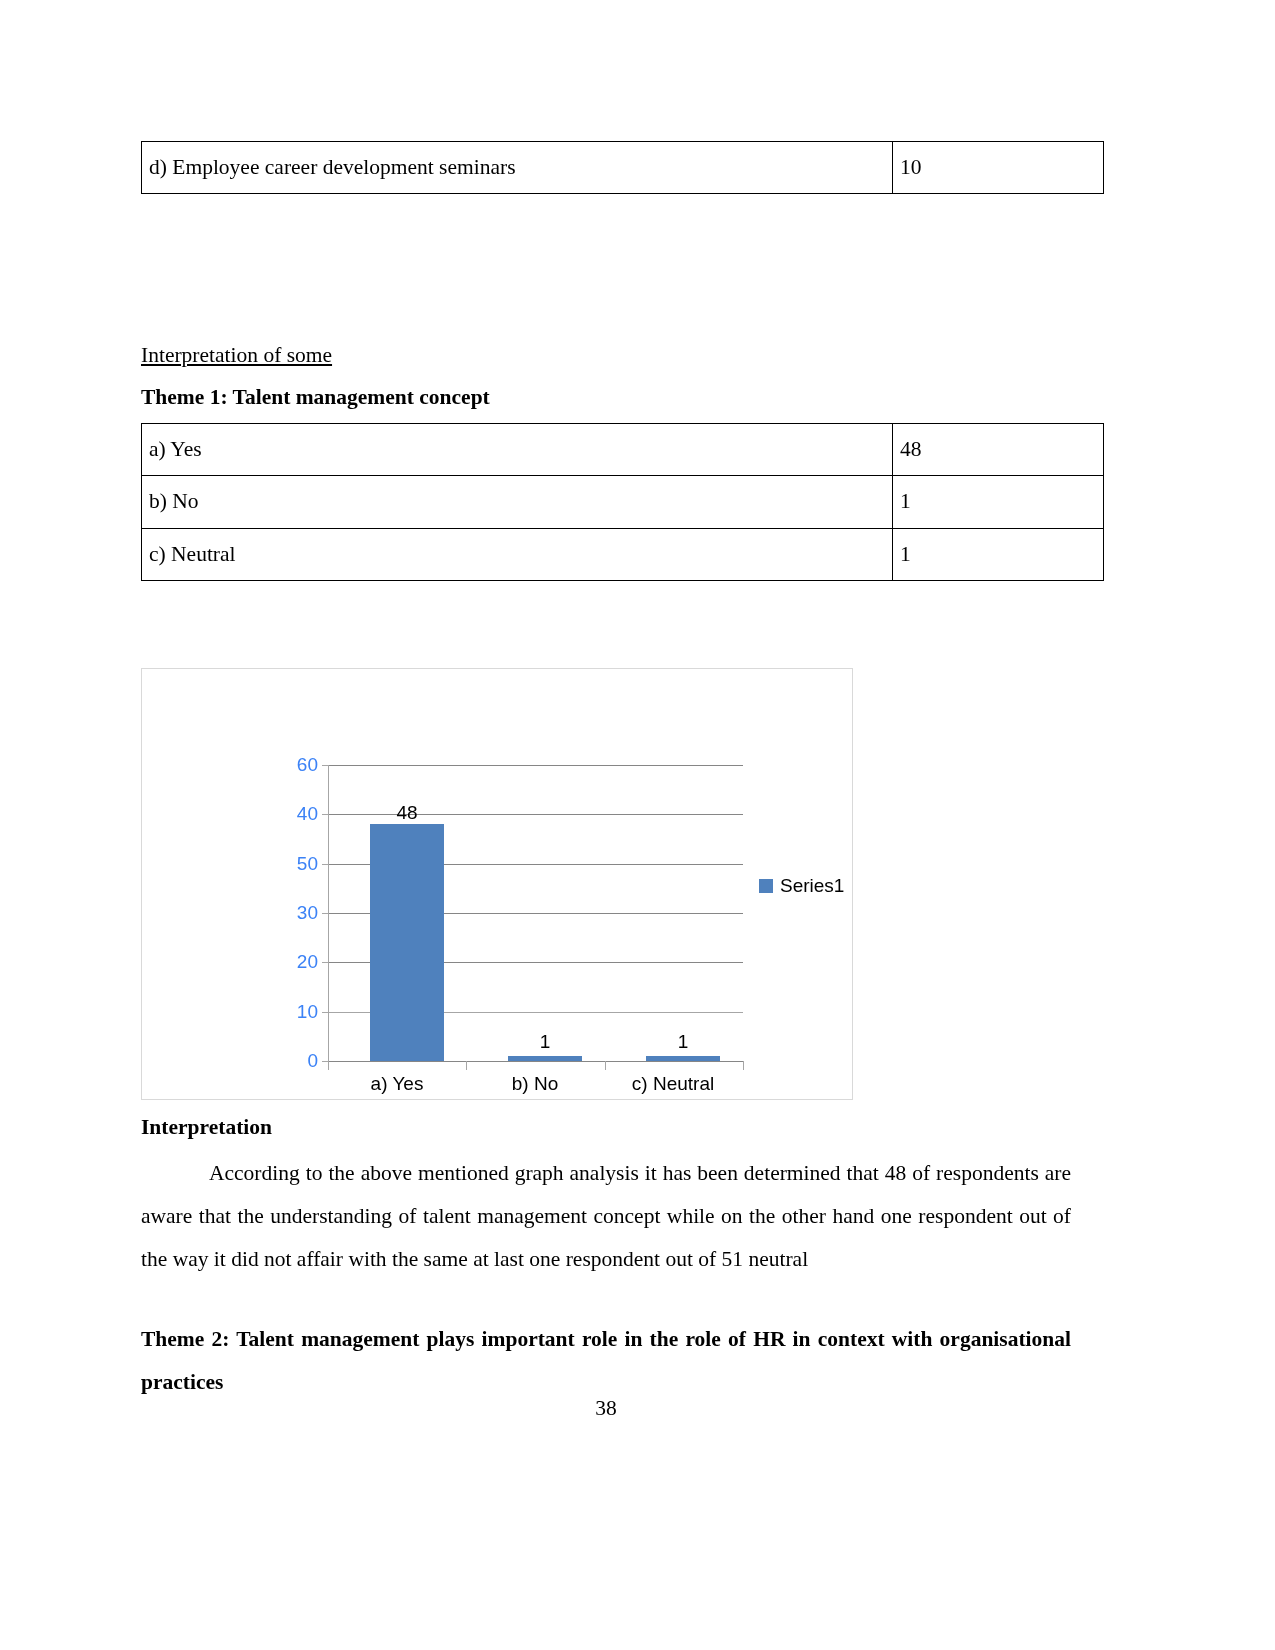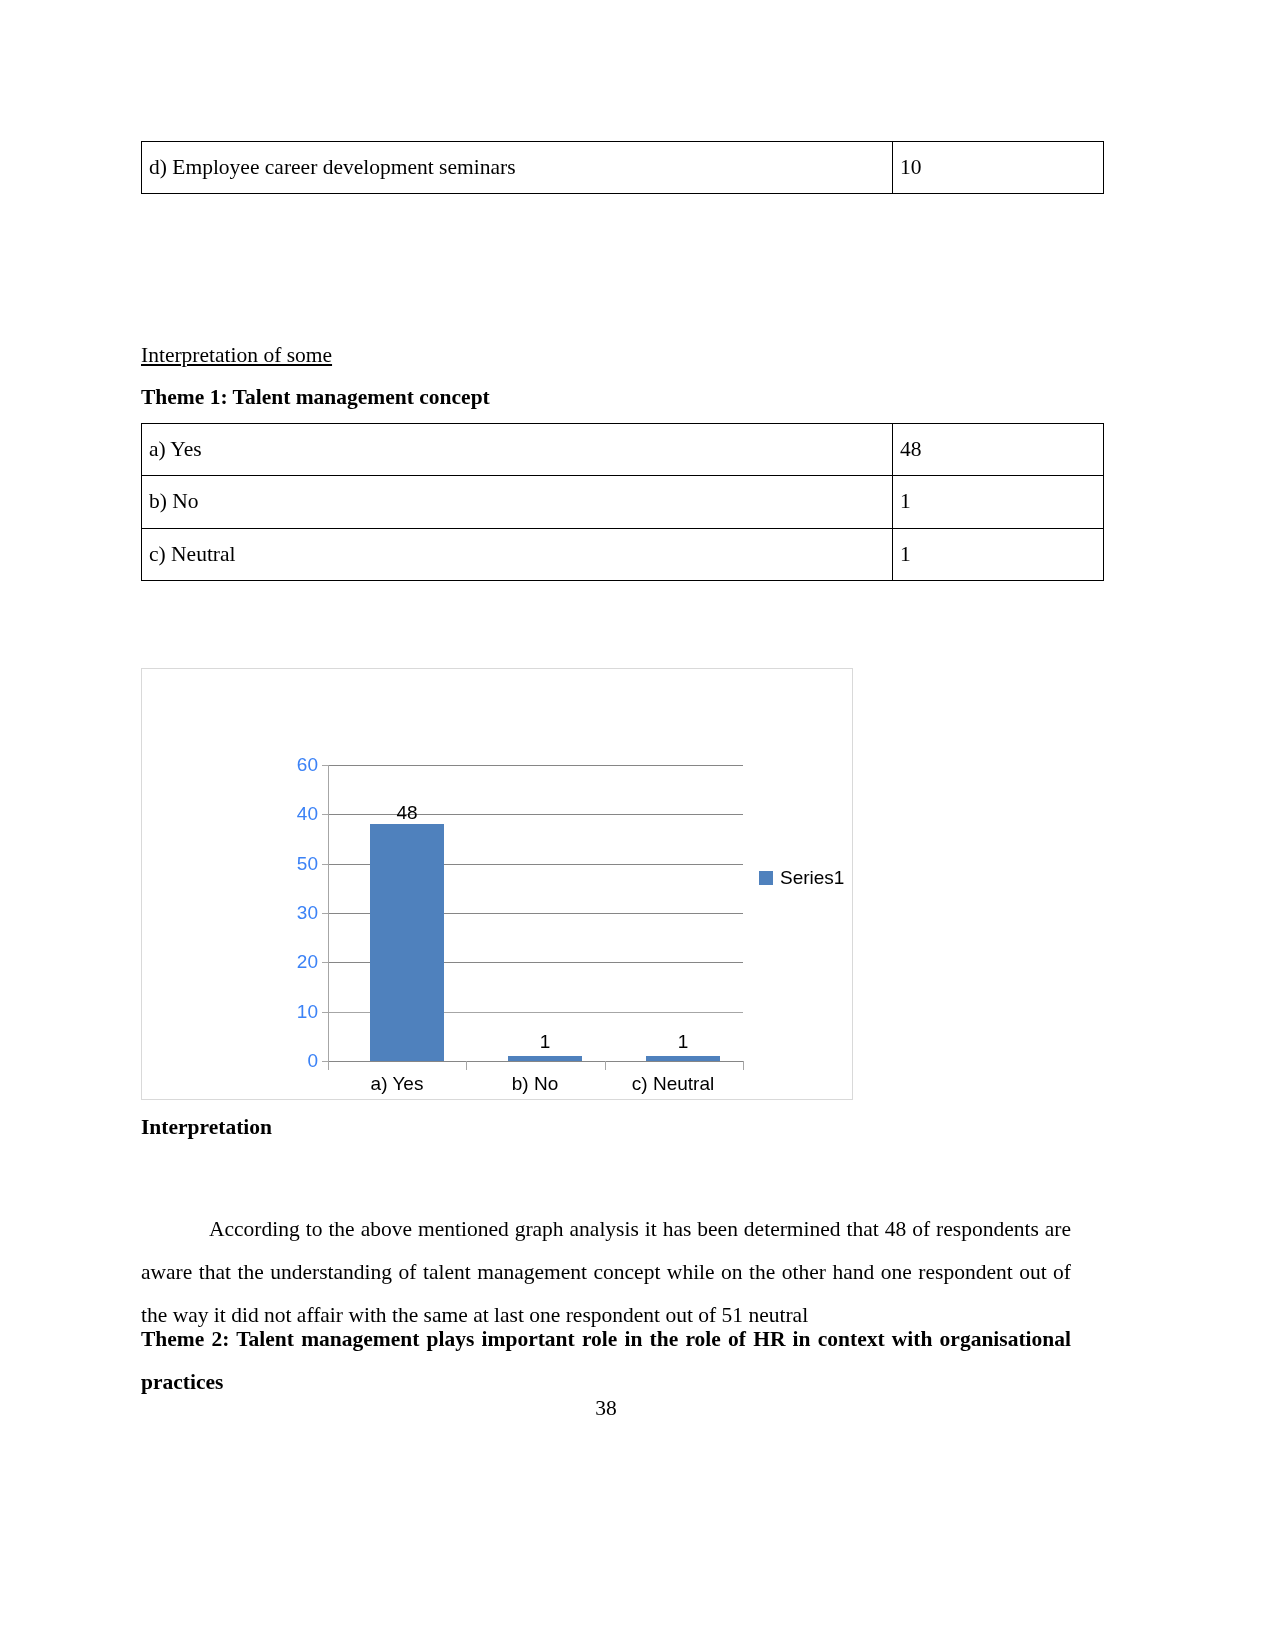--- a/index.html
+++ b/index.html
@@ -186,21 +186,21 @@
     font-family: "Liberation Sans", "DejaVu Sans", sans-serif;
     font-size: 19px;
     color: #000000;
     text-align: center;
     transform: translateX(-50%);
     white-space: nowrap;
   }
   .legend {
     position: absolute;
     left: 617px;
-    top: 198px;
+    top: 206px;
     display: flex;
     align-items: center;
     gap: 7px;
     font-family: "Liberation Sans", "DejaVu Sans", sans-serif;
     font-size: 19px;
     color: #000000;
   }
   .legend-swatch {
     width: 14px;
     height: 14px;
@@ -294,21 +294,21 @@
       <div class="xlabel" style="left:531px;">c) Neutral</div>
 
       <div class="legend">
         <span class="legend-swatch"></span>
         <span>Series1</span>
       </div>
     </div>
 
     <div class="h-bold" style="position:absolute; left:0; top:1115px;">Interpretation</div>
 
-    <div class="para" style="position:absolute; left:0; top:1208px; width:930px;">
+    <div class="para" style="position:absolute; left:0; top:1152px; width:930px;">
       <span class="indent"></span><span>According to the above mentioned graph analysis it has been determined that 48 of respondents are aware that the understanding of talent management concept while on the other hand one respondent out of the way it did not affair with the same at last one respondent out of 51 neutral</span>
     </div>
 
     <div class="h-bold para" style="position:absolute; left:0; top:1318px; width:930px; font-weight:bold;">Theme 2: Talent management plays important role in the role of HR in context with organisational practices</div>
 
     <div class="page-num">38</div>
 
   </div>
 </div>
 

